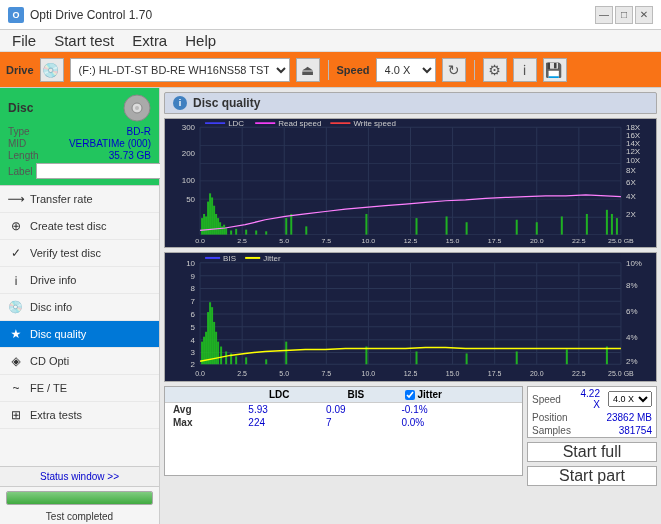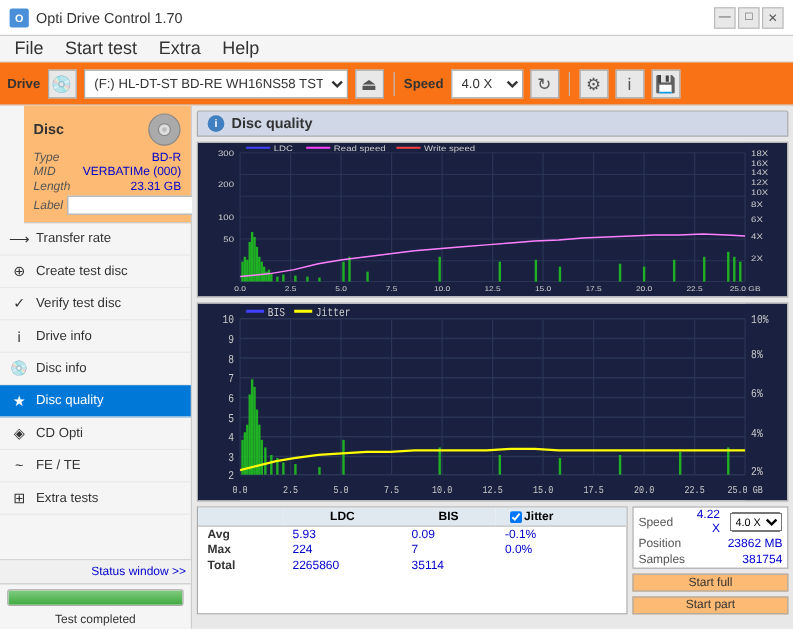--- a/index.html
+++ b/index.html
@@ -142,22 +142,21 @@
       border-right: 1px solid #ccc;
       display: flex;
       flex-direction: column;
       flex-shrink: 0;
     }
 
     
     .disc-panel {
       padding: 6px 8px;
       border-bottom: 1px solid #ccc;
-      background: #fdba74;
-      margin-left: 20px;
+      background: #22c55e;
     }
     .disc-panel-header {
       display: flex;
       align-items: center;
       justify-content: space-between;
       margin-bottom: 4px;
     }
     .disc-title {
       font-weight: bold;
       font-size: 12px;
@@ -168,21 +167,20 @@
       height: 28px;
     }
     .disc-row {
       display: flex;
       justify-content: space-between;
       margin-bottom: 1px;
     }
     .disc-key {
       color: #555;
       font-size: 10px;
-      font-style: italic;
     }
     .disc-val {
       color: #0000cc;
       font-size: 10px;
       text-align: right;
     }
     .label-row {
       display: flex;
       align-items: center;
       gap: 4px;
@@ -235,21 +233,21 @@
     .nav-item.active .nav-icon { color: white; }
 
     
     .status-area {
       margin-top: auto;
       border-top: 1px solid #ccc;
     }
     .status-window-btn {
       display: flex;
       align-items: center;
-      justify-content: flex-end;
+      justify-content: center;
       padding: 4px;
       cursor: pointer;
       font-size: 10px;
       color: #0000cc;
       background: #f0f0f0;
       border-bottom: 1px solid #ccc;
       gap: 4px;
     }
     .progress-bar-container {
       height: 14px;
@@ -392,26 +390,26 @@
     .info-table td {
       padding: 1px 4px;
       font-size: 10px;
     }
     .info-label { color: #555; }
     .info-val { color: #0000cc; text-align: right; }
 
     .start-full-btn, .start-part-btn {
       height: 24px;
       border: 1px solid #aaa;
-      background: #fdba74;
+      background: #ffffff;
       display: flex;
       align-items: center;
       justify-content: center;
       cursor: pointer;
-      font-size: 10px;
+      font-size: 16px;
       color: #333;
     }
   </style>
 </head>
 <body>
 
 <div class="titlebar">
   <div class="titlebar-left">
     <div class="titlebar-icon">
       <span>O</span>
@@ -467,21 +465,21 @@
       <div class="disc-row">
         <span class="disc-key">Type</span>
         <span class="disc-val">BD-R</span>
       </div>
       <div class="disc-row">
         <span class="disc-key">MID</span>
         <span class="disc-val">VERBATIMe (000)</span>
       </div>
       <div class="disc-row">
         <span class="disc-key">Length</span>
-        <span class="disc-val">23.31 GB</span>
+        <span class="disc-val">35.73 GB</span>
       </div>
       <div class="label-row">
         <span class="disc-key">Label</span>
         <input class="label-input" type="text" value="" style="">
         <div class="label-btn">🔍</div>
       </div>
     </div>
 
     <div class="nav-item">
       <span class="nav-icon">⟶</span>
@@ -634,21 +632,21 @@
           <rect x="395" y="118" width="2" height="22" fill="#20c020" opacity="0.9"></rect>
           <rect x="420" y="115" width="2" height="25" fill="#20c020" opacity="0.9"></rect>
           <rect x="440" y="110" width="2" height="30" fill="#20c020" opacity="0.9"></rect>
           <rect x="445" y="115" width="2" height="25" fill="#20c020" opacity="0.9"></rect>
           <rect x="450" y="120" width="2" height="20" fill="#20c020" opacity="0.9"></rect>
 
           <polyline points="35,135 60,132 80,128 100,122 120,118 140,115 160,112 180,109 200,107 220,105 240,103 260,101 280,99 300,98 320,96 340,95 360,94 380,93 400,93 420,92 440,93 455,94" fill="none" stroke="#ff80ff" stroke-width="1.5"></polyline>
         </svg>
       </div>
 
-      <div class="chart-container" style="height: 166px; flex: none; font-family: Liberation Mono, monospace;">
+      <div class="chart-container" style="height: 130px; flex: none;">
         <svg width="100%" height="100%" viewBox="0 0 490 130" preserveAspectRatio="none">
 
           <rect width="490" height="130" fill="#1a2040"></rect>
           <rect x="0" y="0" width="35" height="130" fill="#1a2040"></rect>
           <rect x="455" y="0" width="35" height="130" fill="#1a2040"></rect>
 
           <line x1="35" y1="10" x2="455" y2="10" stroke="#2a3555" stroke-width="1"></line>
           <line x1="35" y1="23" x2="455" y2="23" stroke="#2a3555" stroke-width="1"></line>
           <line x1="35" y1="36" x2="455" y2="36" stroke="#2a3555" stroke-width="1"></line>
           <line x1="35" y1="49" x2="455" y2="49" stroke="#2a3555" stroke-width="1"></line>
@@ -753,26 +751,20 @@
                 <td class="blue-val">5.93</td>
                 <td class="blue-val">0.09</td>
                 <td class="blue-val">-0.1%</td>
               </tr>
               <tr>
                 <td class="label-col">Max</td>
                 <td class="blue-val">224</td>
                 <td class="blue-val">7</td>
                 <td class="blue-val">0.0%</td>
               </tr>
-              <tr>
-                <td class="label-col">Total</td>
-                <td class="blue-val">2265860</td>
-                <td class="blue-val">35114</td>
-                <td></td>
-              </tr>
             </tbody>
           </table>
         </div>
 
         <div class="right-panel">
           <div class="info-table">
             <table>
               <tbody>
                   <tr>
                 <td class="info-label">Speed</td>

